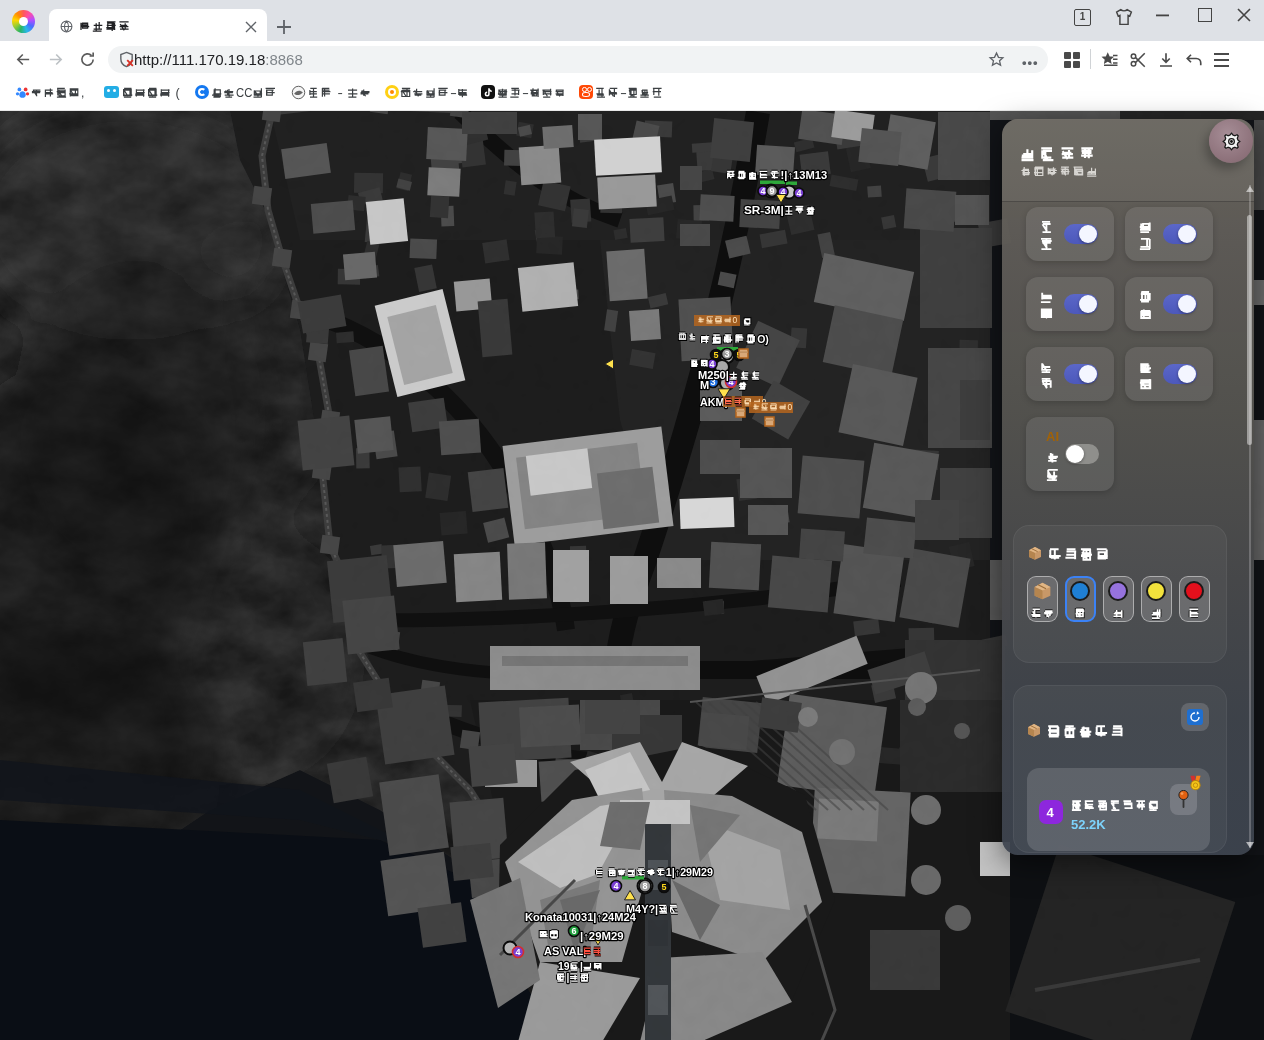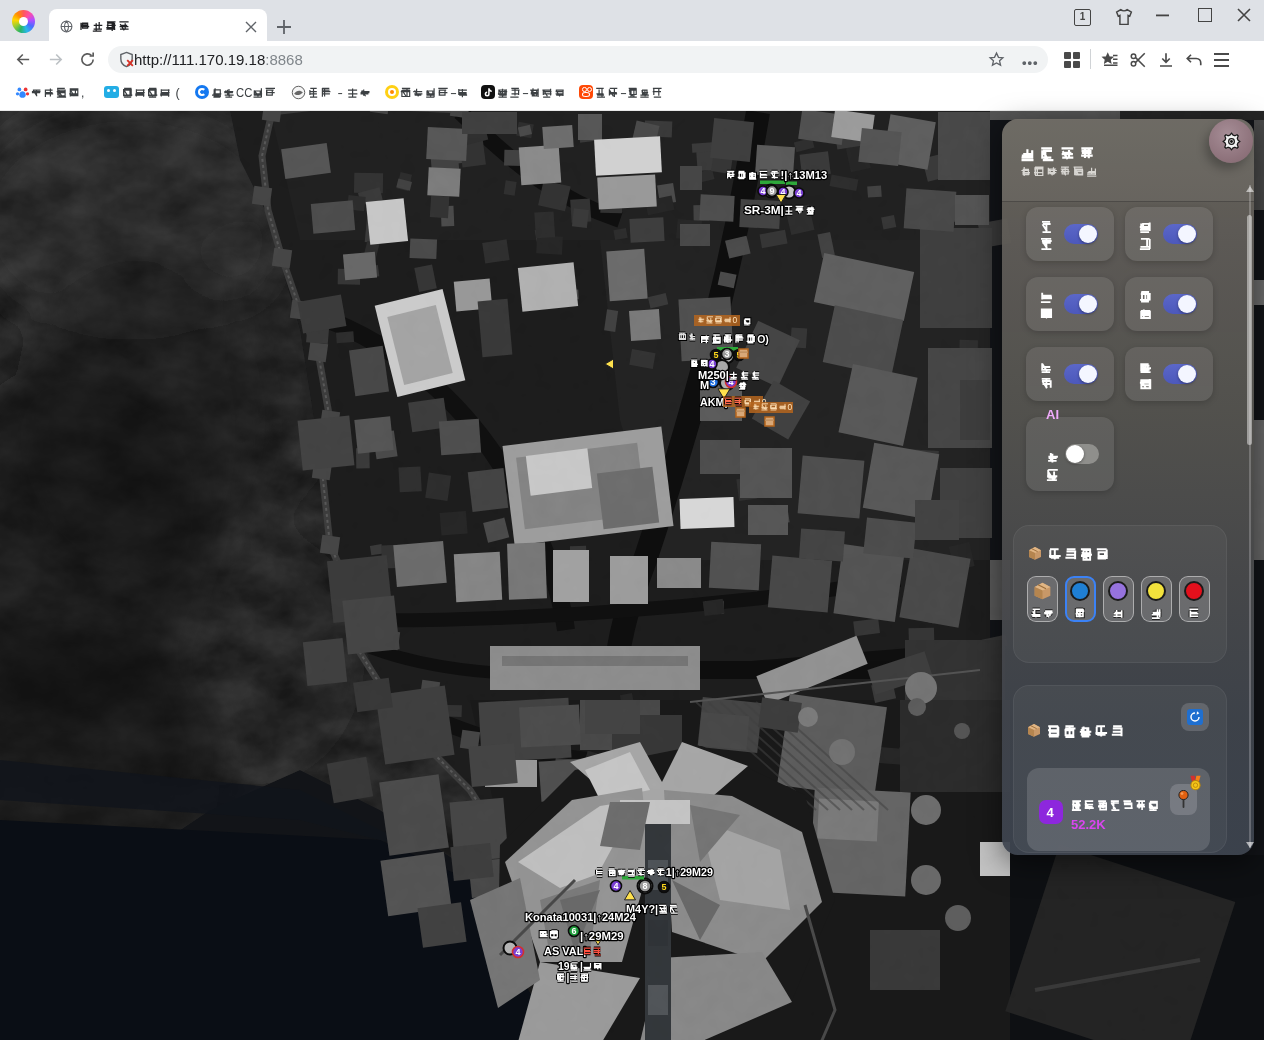--- a/index.html
+++ b/index.html
@@ -533,21 +533,21 @@
     <div style="position:absolute;left:1079px;top:295px;width:18px;height:18px;border-radius:50%;background:#f4f6ff;box-shadow:0 1px 3px rgba(0,0,0,0.4)"></div>
     <div style="position:absolute;left:1163px;top:294px;width:34px;height:20px;border-radius:10px;background:linear-gradient(180deg,#5b67c8,#4c58bb);"></div>
     <div style="position:absolute;left:1178px;top:295px;width:18px;height:18px;border-radius:50%;background:#f4f6ff;box-shadow:0 1px 3px rgba(0,0,0,0.4)"></div>
     <div style="position:absolute;left:1026px;top:347px;width:88px;height:54px;border-radius:12px;background:rgba(255,255,255,0.09);box-shadow:0 2px 6px rgba(0,0,0,0.18);"></div>
     <div style="position:absolute;left:1125px;top:347px;width:88px;height:54px;border-radius:12px;background:rgba(255,255,255,0.09);box-shadow:0 2px 6px rgba(0,0,0,0.18);"></div>
     <div style="position:absolute;left:1064px;top:364px;width:34px;height:20px;border-radius:10px;background:linear-gradient(180deg,#5b67c8,#4c58bb);"></div>
     <div style="position:absolute;left:1079px;top:365px;width:18px;height:18px;border-radius:50%;background:#f4f6ff;box-shadow:0 1px 3px rgba(0,0,0,0.4)"></div>
     <div style="position:absolute;left:1163px;top:364px;width:34px;height:20px;border-radius:10px;background:linear-gradient(180deg,#5b67c8,#4c58bb);"></div>
     <div style="position:absolute;left:1178px;top:365px;width:18px;height:18px;border-radius:50%;background:#f4f6ff;box-shadow:0 1px 3px rgba(0,0,0,0.4)"></div>
     <div style="position:absolute;left:1026px;top:417px;width:88px;height:74px;border-radius:12px;background:rgba(255,255,255,0.09);box-shadow:0 2px 6px rgba(0,0,0,0.18);"></div>
-    <div style="position:absolute;left:1046px;top:407px;font:bold 13px 'Liberation Sans';color:#f0abfc">AI</div>
+    <div style="position:absolute;left:1046px;top:429px;font:bold 13px 'Liberation Sans';color:#a16207">AI</div>
     <div style="position:absolute;left:1065px;top:444px;width:34px;height:20px;border-radius:10px;background:#8f8f8c;"></div>
     <div style="position:absolute;left:1066px;top:445px;width:18px;height:18px;border-radius:50%;background:#ffffff;box-shadow:0 1px 3px rgba(0,0,0,0.4)"></div>
     <div style="position:absolute;left:1013px;top:525px;width:214px;height:138px;border-radius:16px;background:rgba(255,255,255,0.045);box-shadow:inset 0 0 0 1px rgba(255,255,255,0.06)"></div>
     <svg style="position:absolute;left:1027px;top:545px" width="16" height="16" viewBox="0 0 24 24">
       <path d="M3 8 L12 3 L21 8 L21 18 L12 22 L3 18 Z" fill="#c89868"></path>
       <path d="M3 8 L12 12 L21 8 L12 3 Z" fill="#e0b584"></path>
       <path d="M12 12 L12 22 L3 18 L3 8 Z" fill="#b5854f"></path>
       <path d="M7 5.5 L16 10" stroke="#9a6c3a" stroke-width="1.4" fill="none"></path>
     </svg>
     <div style="position:absolute;left:1027px;top:576px;width:31px;height:46px;border-radius:9px;background:rgba(255,255,255,0.17);border:1.5px solid rgba(255,255,255,0.45);box-sizing:border-box"></div>
@@ -574,21 +574,21 @@
     </svg>
     <svg style="position:absolute;left:1026px;top:722px" width="16" height="16" viewBox="0 0 24 24">
       <path d="M3 8 L12 3 L21 8 L21 18 L12 22 L3 18 Z" fill="#c89868"></path>
       <path d="M3 8 L12 12 L21 8 L12 3 Z" fill="#e0b584"></path>
       <path d="M12 12 L12 22 L3 18 L3 8 Z" fill="#b5854f"></path>
       <path d="M7 5.5 L16 10" stroke="#9a6c3a" stroke-width="1.4" fill="none"></path>
     </svg>
     <div style="position:absolute;left:1027px;top:768px;width:183px;height:83px;border-radius:12px;background:rgba(255,255,255,0.14)"></div>
     <div style="position:absolute;left:1039px;top:800px;width:24px;height:24px;border-radius:7px;background:#8d27dd;"></div>
     <div style="position:absolute;left:1046.5px;top:805px;font:bold 13px 'Liberation Sans';color:#fff">4</div>
-    <div style="position:absolute;left:1071px;top:817px;font:bold 13px 'Liberation Sans';color:#d946ef">52.2K</div>
+    <div style="position:absolute;left:1071px;top:817px;font:bold 13px 'Liberation Sans';color:#7dd3fc">52.2K</div>
     <div style="position:absolute;left:1170px;top:784px;width:27px;height:31px;border-radius:8px;background:rgba(255,255,255,0.16)"></div>
     <svg style="position:absolute;left:1177px;top:790px" width="13" height="20" viewBox="0 0 13 20">
       <circle cx="6.5" cy="5" r="4.6" fill="#e06010" stroke="#222" stroke-width="1"></circle>
       <circle cx="5" cy="3.6" r="1.4" fill="#f59a55"></circle>
       <rect x="5.6" y="9" width="1.8" height="9" rx="0.9" fill="#333"></rect>
     </svg>
 <svg style="position:absolute;left:1187px;top:775px" width="17" height="17" viewBox="0 0 20 20">
       <path d="M4 1 H9 L10 6 L6 8 Z" fill="#d32f2f"></path>
       <path d="M16 1 H11 L10 6 L14 8 Z" fill="#f57f17"></path>
       <circle cx="10" cy="12" r="5.4" fill="#f5c518" stroke="#b8860b" stroke-width="1.2"></circle>

